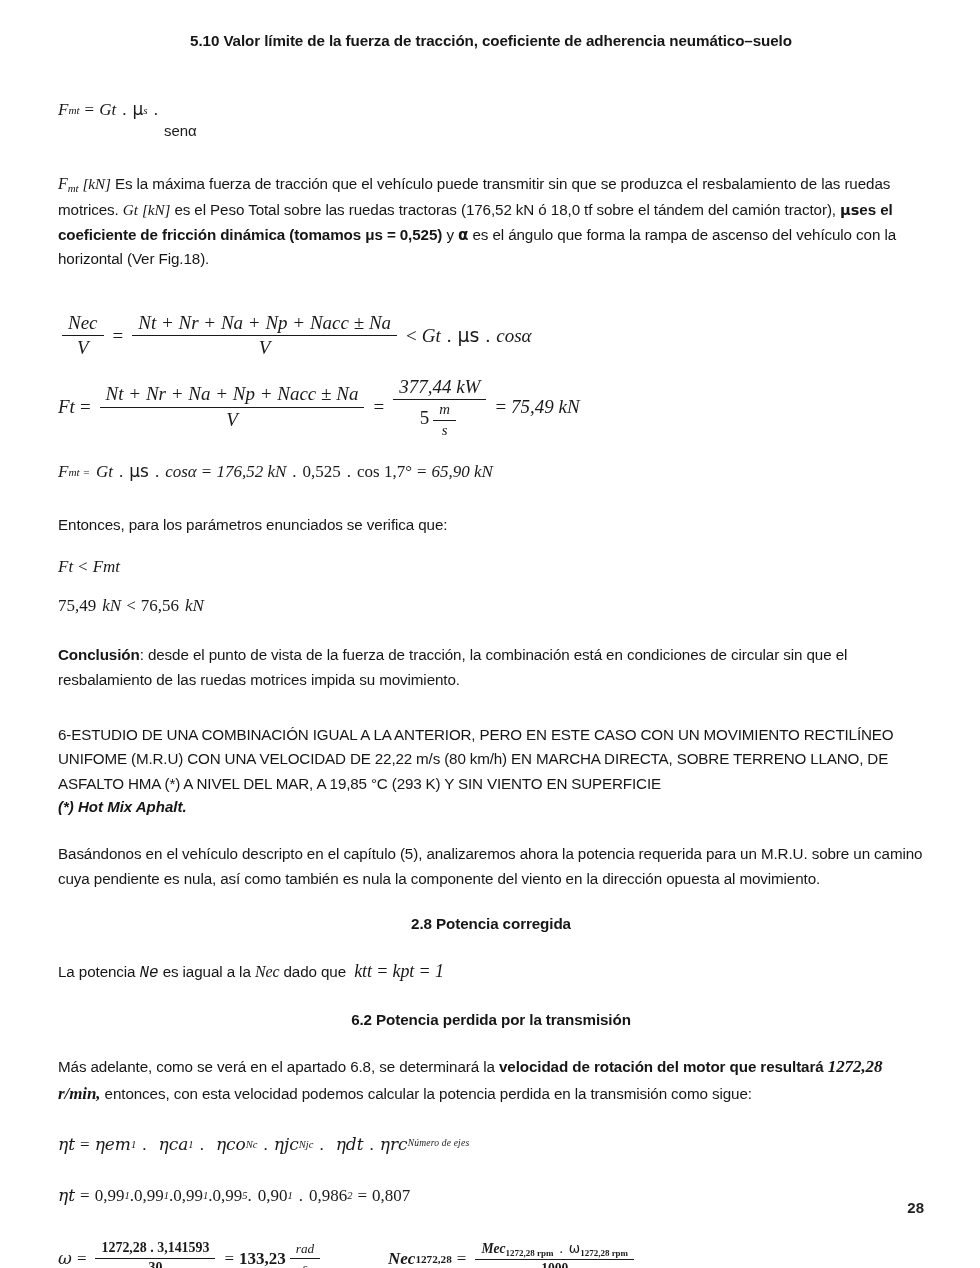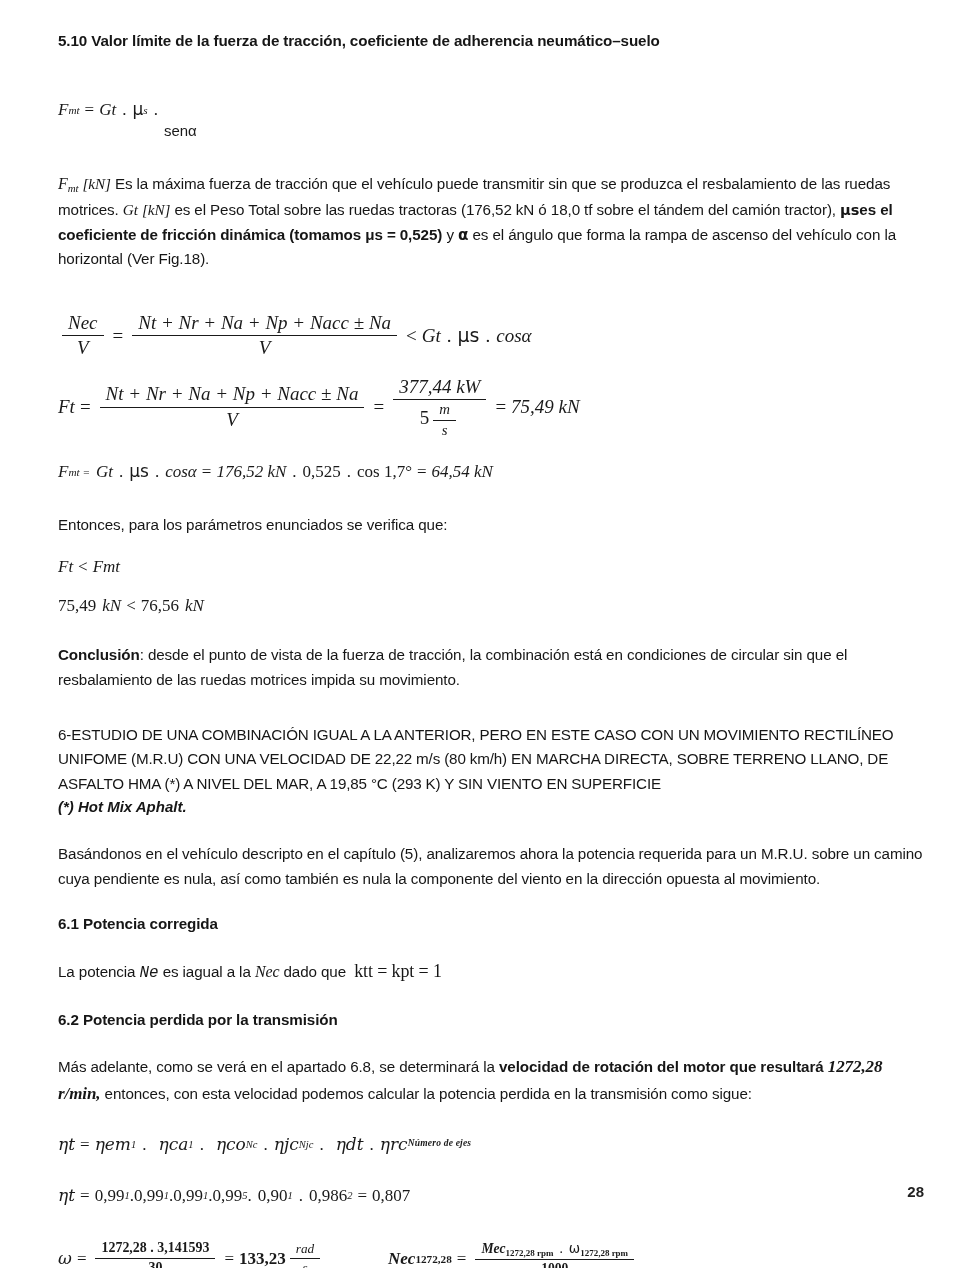--- a/index.html
+++ b/index.html
@@ -36,20 +36,21 @@
     line-height: 1.62;
     margin: 5px 0 0 0;
     text-align: left;
     letter-spacing: -0.1px;
   }
   .h-sec {
     font-size: 15.2px;
     font-weight: bold;
     line-height: 1.5;
     letter-spacing: -0.1px;
+    text-align: center;
   }
   .h-major {
     font-size: 15.2px;
     font-weight: normal;
     line-height: 1.62;
     letter-spacing: -0.15px;
   }
   .italic-note {
     font-size: 15px;
     font-style: italic;
@@ -126,31 +127,31 @@
   .row-2col {
     display: flex;
     align-items: flex-start;
   }
   .col-left { width: 330px; }
   .col-right { flex: 1; }
 
   .tinylabel {
     font-size: 0.56em;
     font-style: italic;
-    font-weight: bold;
+    font-weight: normal;
     vertical-align: 0.55em;
     display: inline-block;
     letter-spacing: 0.2px;
   }
 
   
   .page-number {
     position: absolute;
     right: 56px;
-    bottom: 68px;
+    bottom: 52px;
     font-size: 15px;
     font-weight: bold;
     color: #222;
   }
   .bold-math { font-weight: bold; }
 </style>
 </head>
 <body>
 
 <div class="page">
@@ -260,21 +261,21 @@
       <span class="mi">176,52 kN</span>
       <span class="sp"></span>
         <span class="mup">.</span>
         <span class="sp"></span>
       <span class="mup">0,525</span>
       <span class="sp"></span>
         <span class="mup">.</span>
         <span class="sp"></span>
       <span class="mup">cos 1,7°</span>
       <span class="op">=</span>
-      <span class="mi">64,54 kN</span>
+      <span class="mi">65,90 kN</span>
     </div>
 
     <div class="gap-26"></div>
 
     <div class="para">Entonces, para los parámetros enunciados se verifica que:</div>
 
     <div class="gap-18"></div>
 
     <div class="math math-sm">
       <span class="mi">Ft</span>
@@ -304,31 +305,31 @@
 
     <div class="h-major">6-ESTUDIO DE UNA COMBINACIÓN IGUAL A LA ANTERIOR, PERO EN ESTE CASO CON UN MOVIMIENTO RECTILÍNEO UNIFOME (M.R.U) CON UNA VELOCIDAD DE 22,22 m/s (80 km/h) EN MARCHA DIRECTA, SOBRE TERRENO LLANO, DE ASFALTO HMA (*) A NIVEL DEL MAR, A 19,85 °C  (293 K) Y SIN VIENTO EN SUPERFICIE</div>
     <div class="italic-note">(*) Hot Mix Aphalt.</div>
 
     <div class="gap-18"></div>
 
     <div class="para">Basándonos en el vehículo descripto en el capítulo (5), analizaremos ahora la potencia requerida para un M.R.U. sobre un camino cuya pendiente es nula, así como también es nula la componente del viento en la dirección opuesta al movimiento.</div>
 
     <div class="gap-22"></div>
 
-    <div class="h-sec">6.1 Potencia corregida</div>
+    <div class="h-sec">2.8 Potencia corregida</div>
 
     <div class="gap-16"></div>
 
     <div class="para">
       <span>La potencia</span>
       <span style="font-family:Liberation Mono, monospace;font-style:italic;font-size:1.05em;">Ne</span>
       <span>es iagual a la</span>
       <span style="font-family:'Liberation Serif',serif;font-style:italic;font-size:1.05em;">Nec</span>
       <span>dado que</span>
-      <span style="font-family:'Liberation Serif',serif;font-size:1.18em;padding-left:4px;">ktt = kpt = 1</span>
+      <span style="font-family:'Liberation Serif',serif;font-style:italic;font-size:1.18em;padding-left:4px;">ktt = kpt = 1</span>
     </div>
 
     <div class="gap-22"></div>
 
     <div class="h-sec">6.2 Potencia perdida por la transmisión</div>
 
     <div class="gap-16"></div>
 
     <div class="para">
       <span>Más adelante, como se verá en el apartado 6.8,</span>

